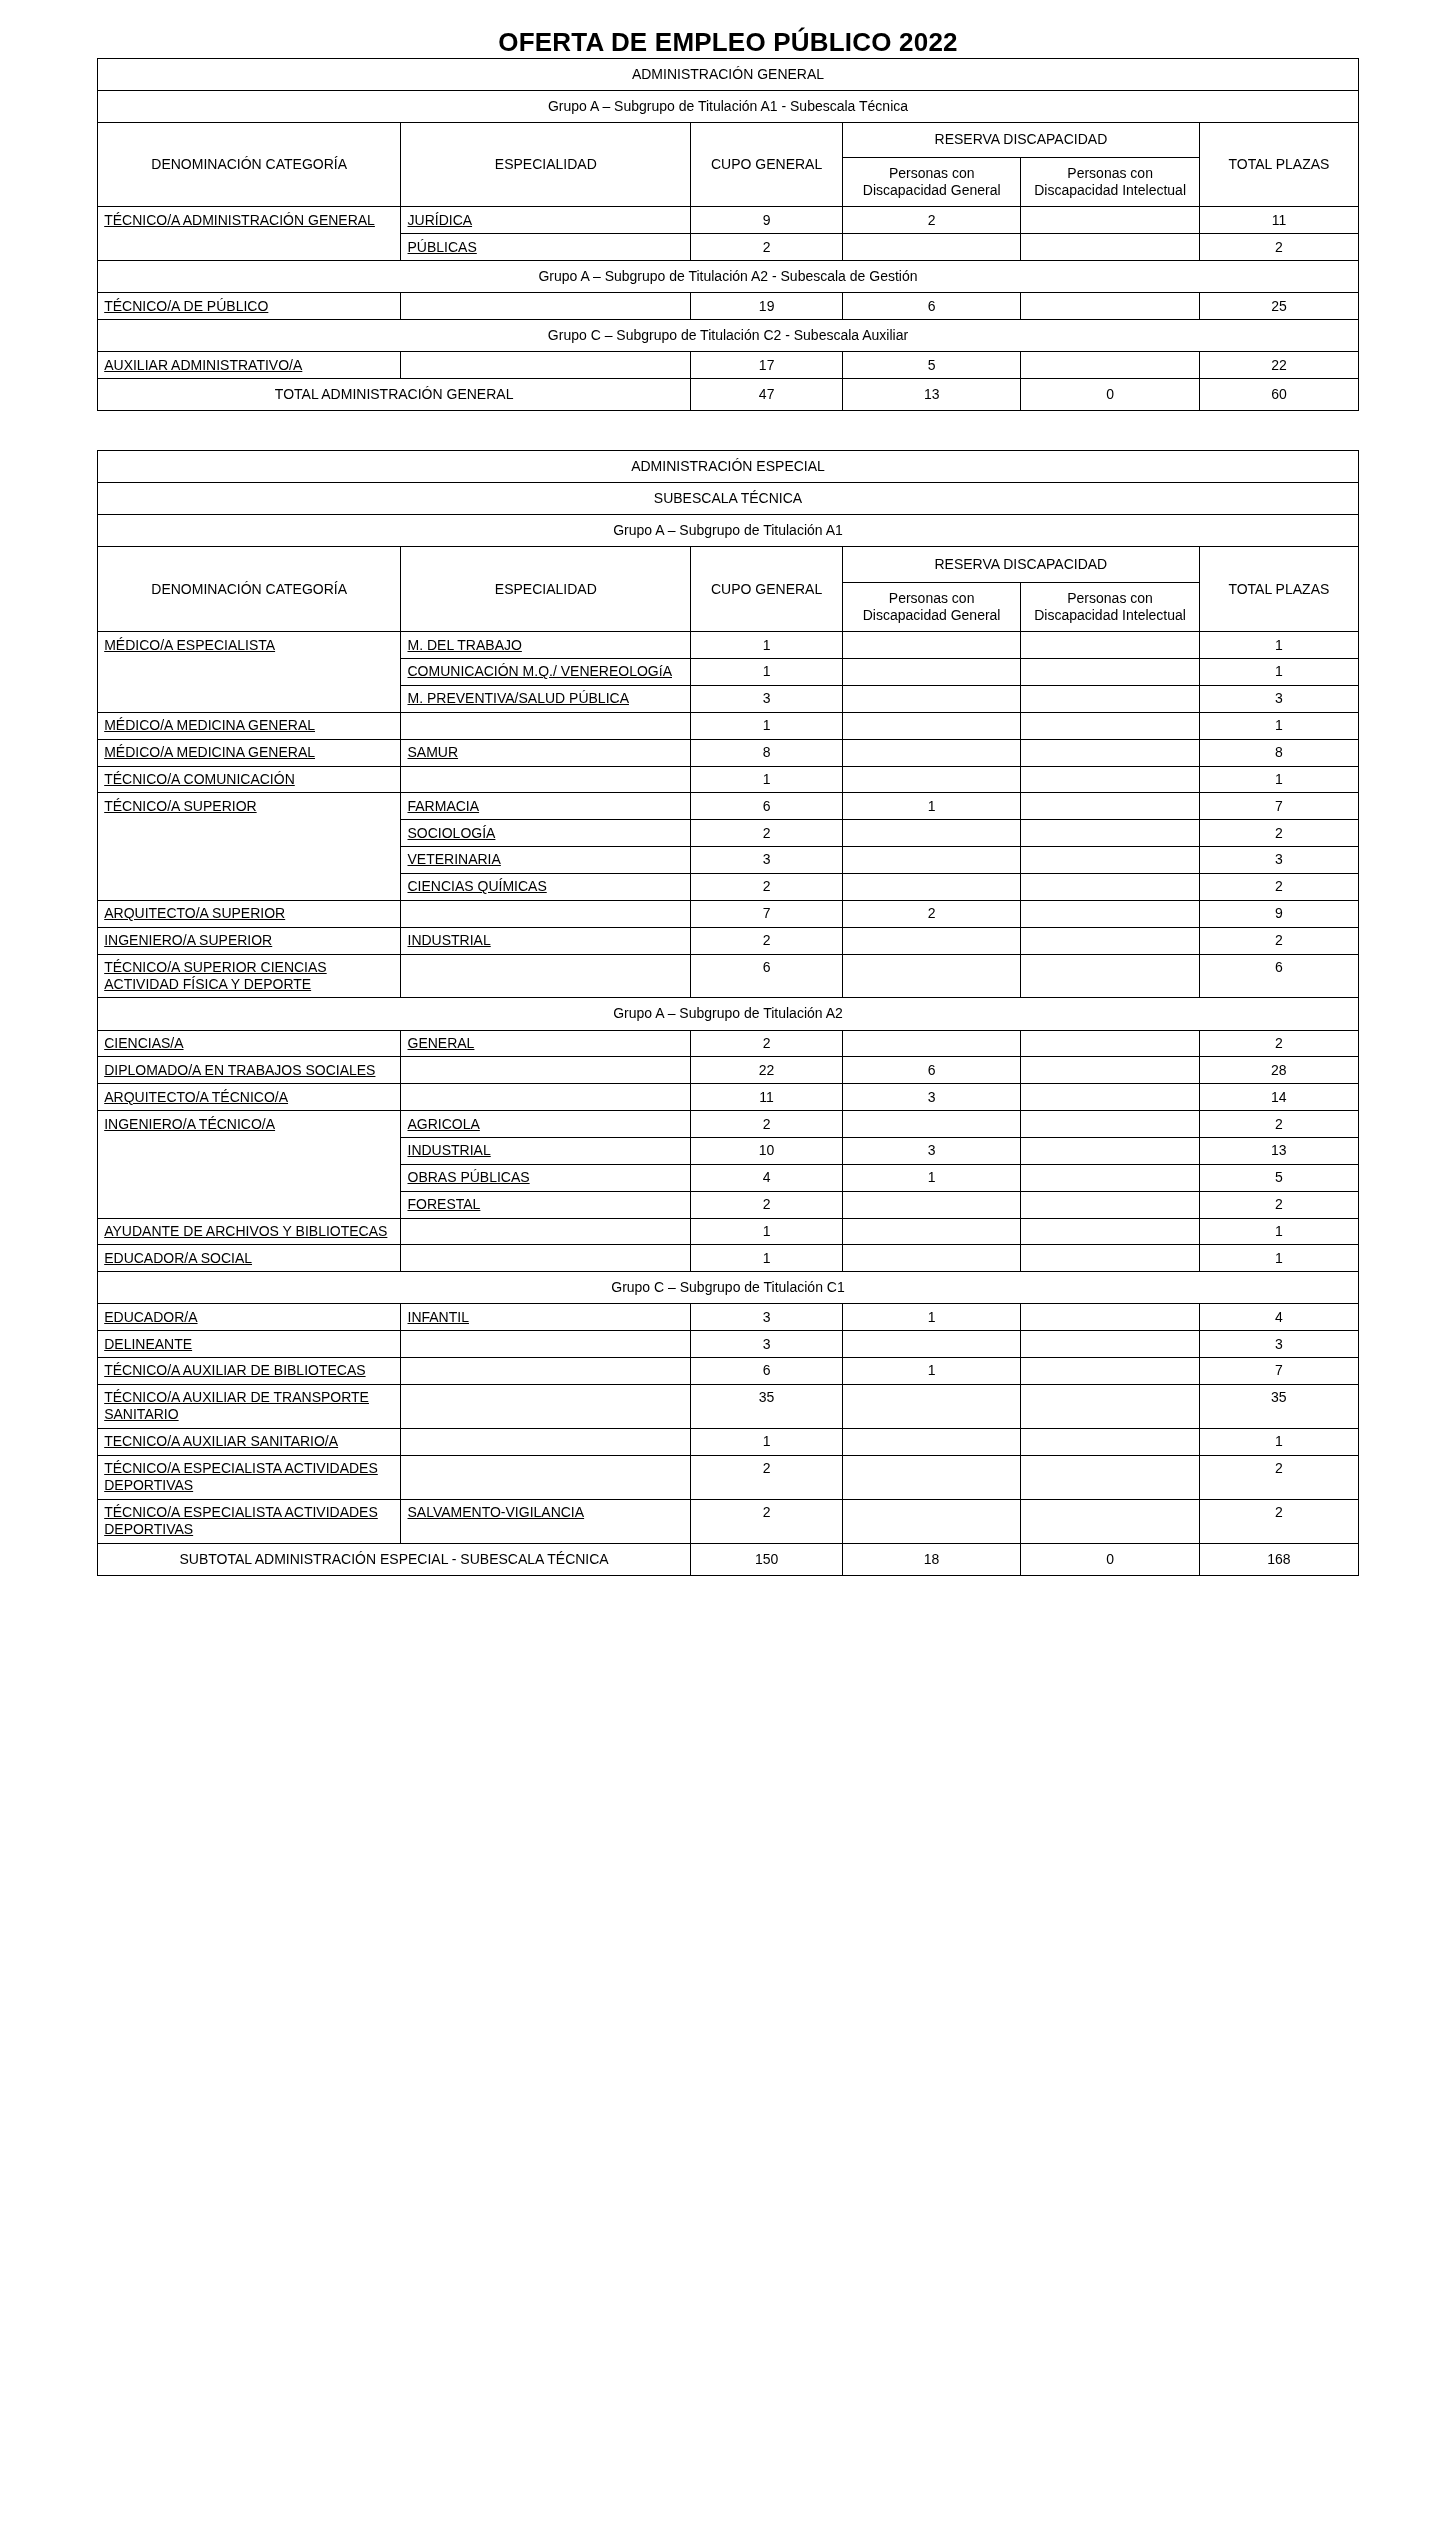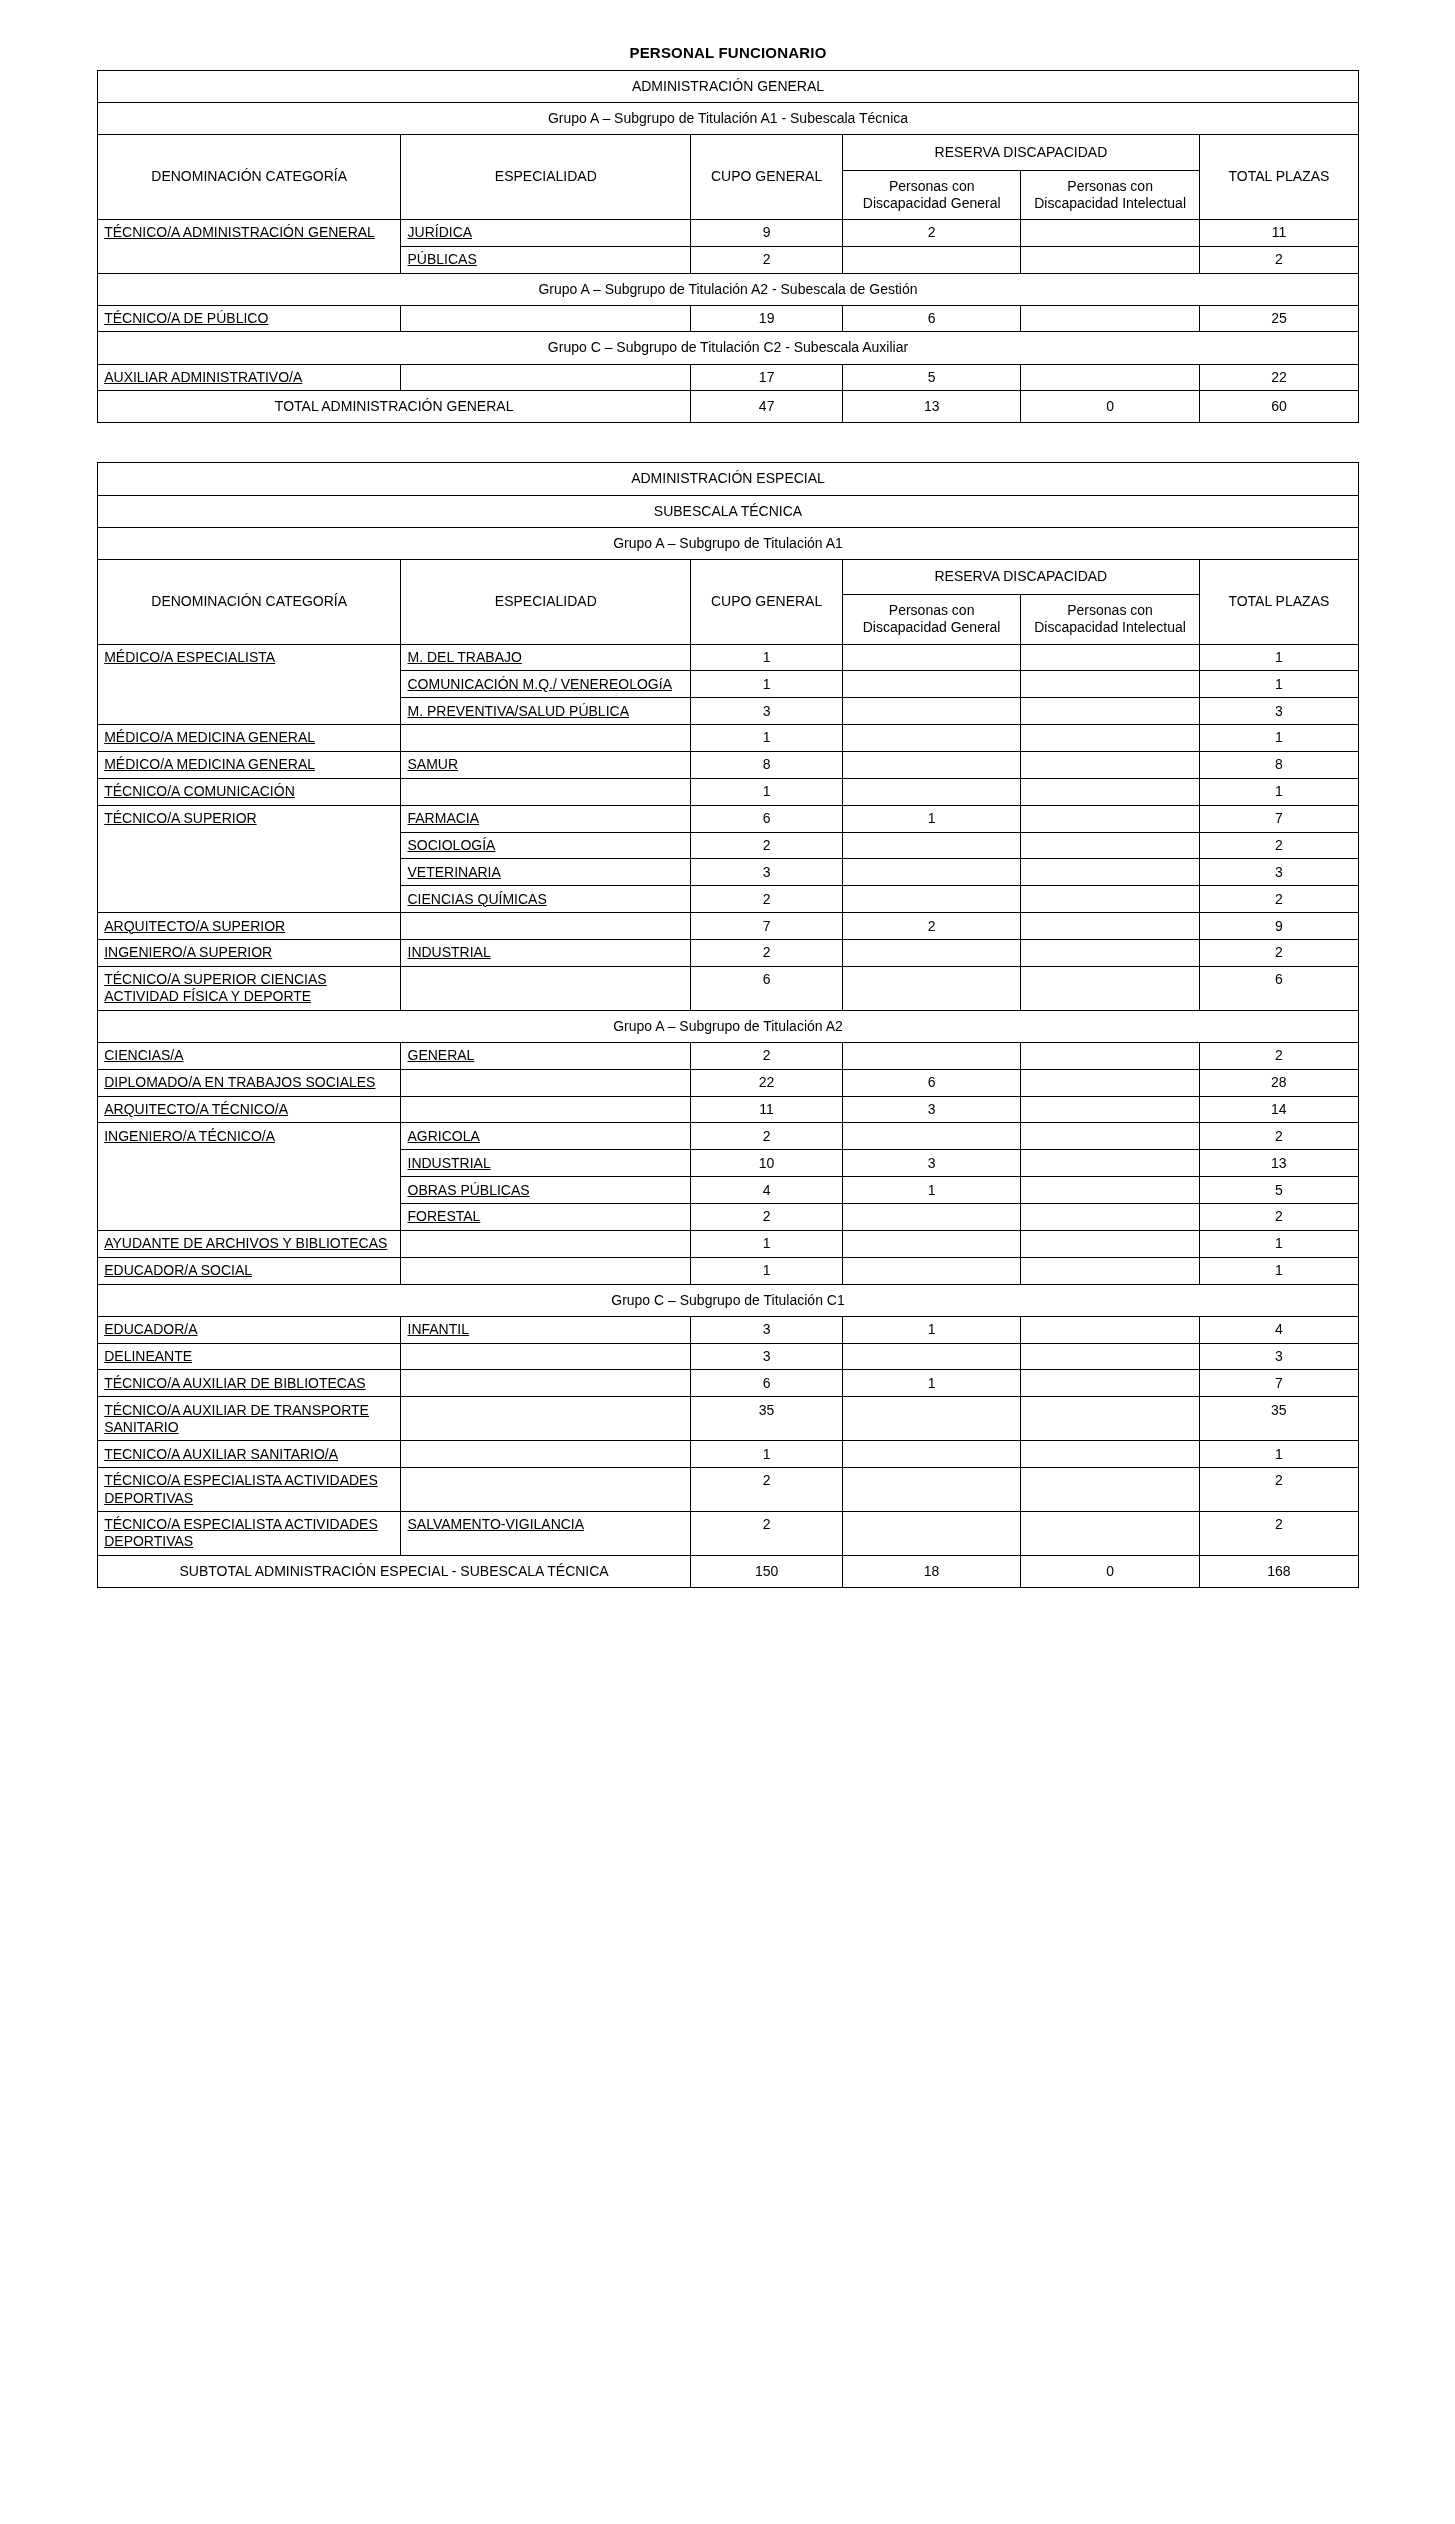--- a/index.html
+++ b/index.html
@@ -105,21 +105,21 @@
   }
   .spacer {
     height: 39px;
   }
 </style>
 </head>
 <body>
 
 <div class="page">
 
-  <div class="section-heading">PERSONAL FUNCIONARIO</div>
+  <h1 class="doc-title">OFERTA DE EMPLEO PÚBLICO 2022</h1>
 
   <table class="grid">
     <colgroup>
       <col style="width:204px">
       <col style="width:195px">
       <col style="width:102px">
       <col style="width:120px">
       <col style="width:120px">
       <col style="width:107px">
     </colgroup>

